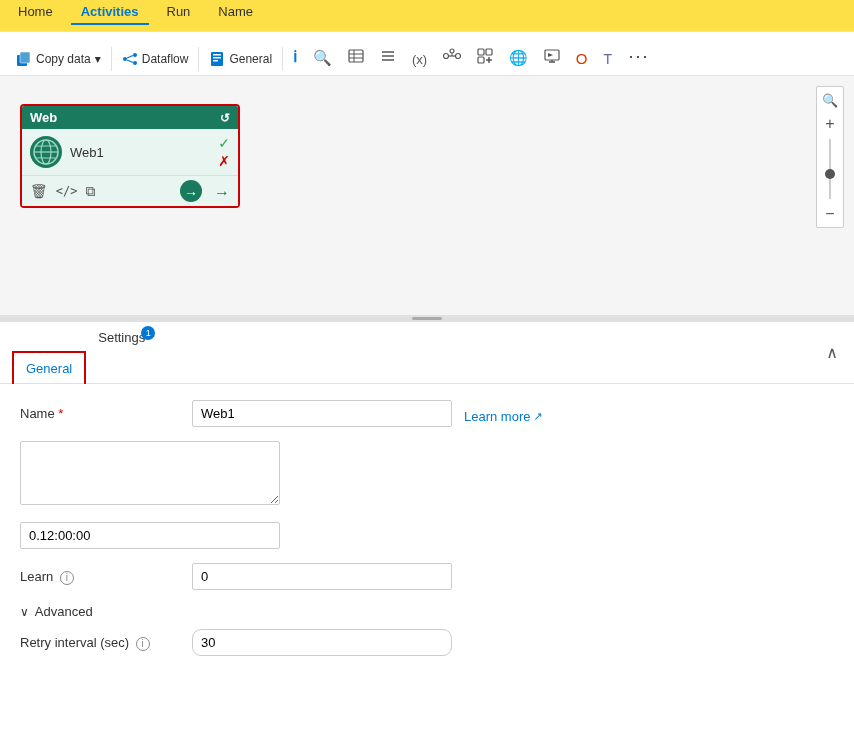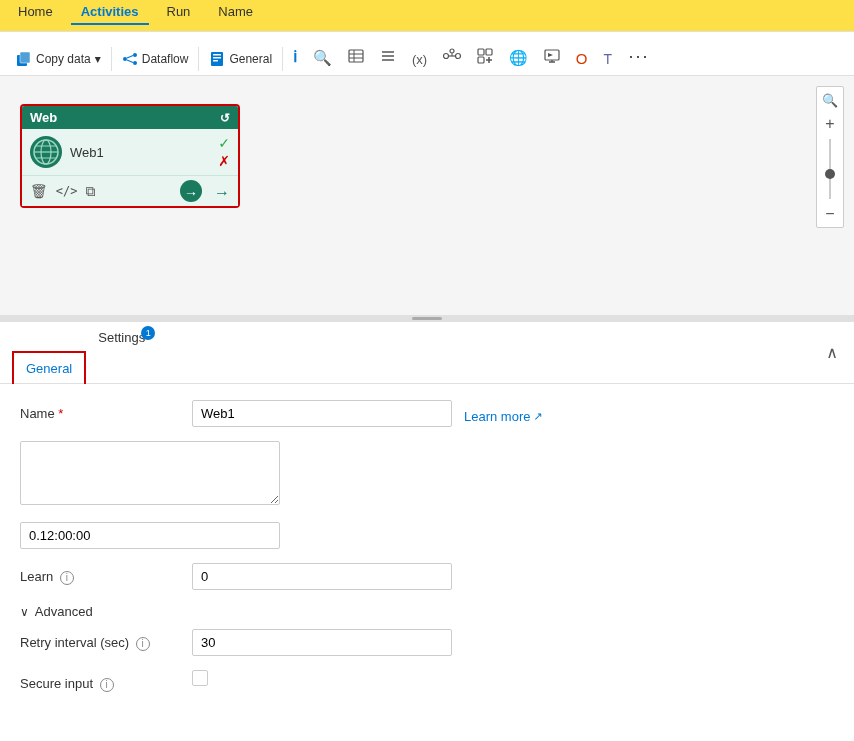--- a/index.html
+++ b/index.html
@@ -300,30 +300,21 @@
           <span class="advanced-toggle-icon">∨</span>
           <span>Advanced</span>
         </div>
 
         <div class="form-row">
           <div class="form-label">
             <span>Retry interval (sec)</span>
             <span class="info-icon">i</span>
           </div>
           <div class="form-control">
-            <input type="text" class="form-input" style="max-width: 260px;" value="30">
+            <input type="text" class="form-input" style="max-width: 260px; border-radius: 9px;" value="30">
           </div>
         </div>
 
 
-        <div class="form-row">
-          <div class="form-label">
-            <span>Secure input</span>
-            <span class="info-icon">i</span>
-          </div>
-          <div class="form-control checkbox-wrapper">
-            <input type="checkbox" class="form-checkbox" style="">
-          </div>
-        </div>
       </div>
     </div>
   </div>
 </div>
 
 </body></html>

